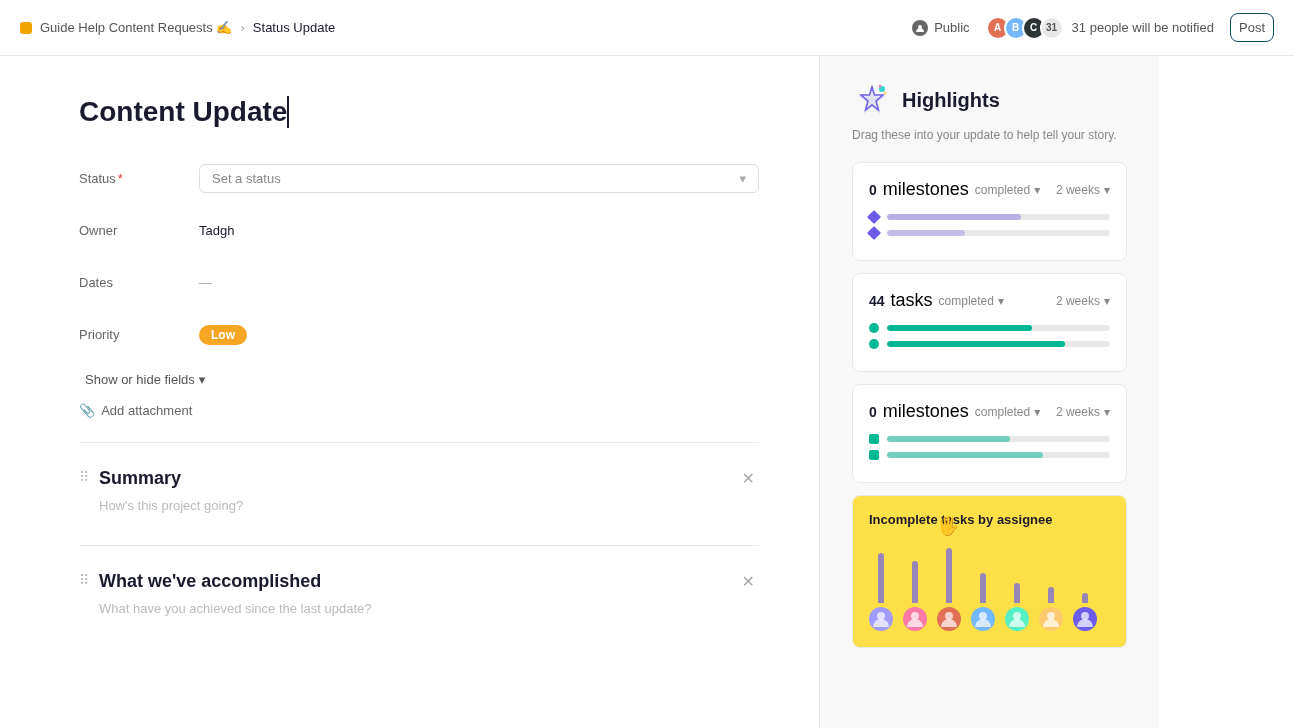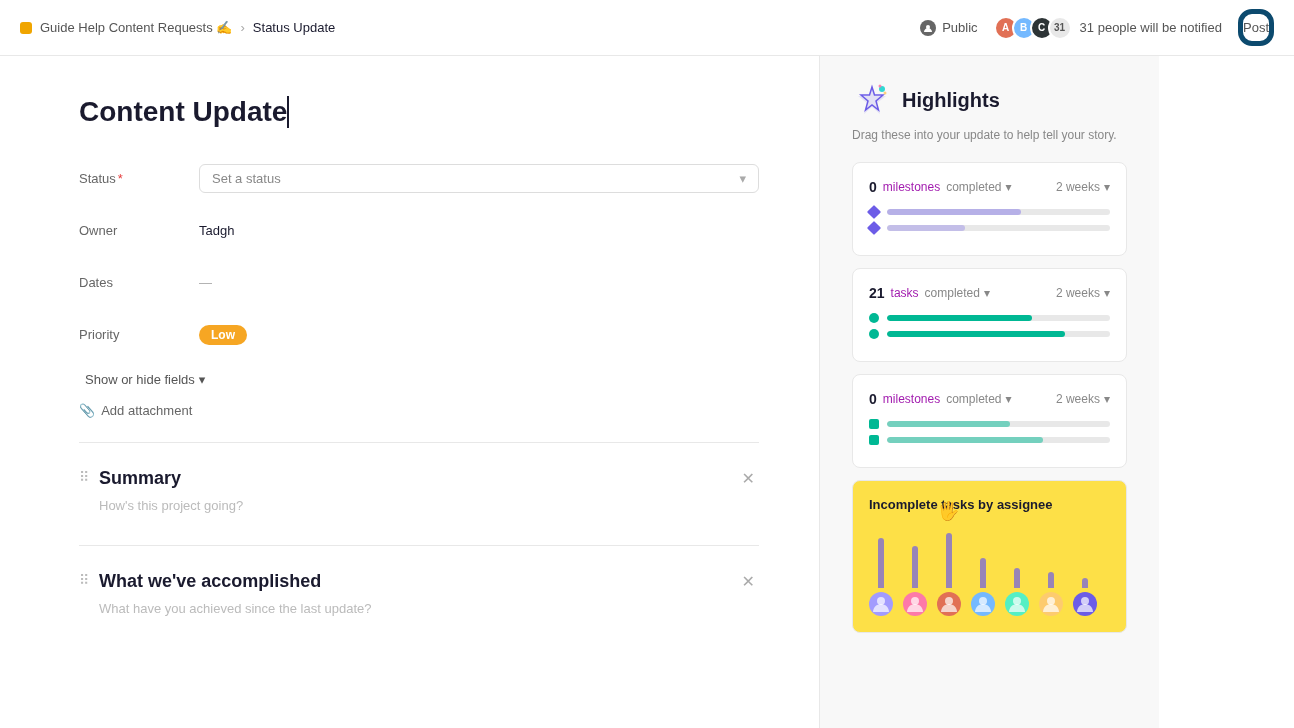--- a/index.html
+++ b/index.html
@@ -82,23 +82,23 @@
     }
     .avatar-sm:first-child { margin-left: 0; }
     .avatar-count {
       background: #e8e8e8;
       color: #555;
       font-size: 10px;
       font-weight: 600;
     }
     .post-btn {
       background: none;
-      border: 5px solid #0c4a6e;
-      border-radius: 14px;
-      padding: 6px 0;
+      border: 1px solid #0c4a6e;
+      border-radius: 8px;
+      padding: 6px 8px;
       font-size: 13px;
       color: #555;
       cursor: pointer;
     }
 
     
     .main-layout {
       display: flex;
       height: calc(100vh - 56px);
       margin-left: 19px;
@@ -294,22 +294,22 @@
       align-items: center;
       gap: 6px;
       font-size: 13px;
     }
     .card-count {
       font-weight: 700;
       color: #1a1a2e;
       font-size: 14px;
     }
     .card-label {
-      color: #a21caf;
-      font-size: 12px;
+      color: #000000;
+      font-size: 18px;
     }
     .card-status {
       display: flex;
       align-items: center;
       gap: 4px;
       color: #888;
       font-size: 12px;
       cursor: pointer;
     }
     .card-header-right {
@@ -552,21 +552,21 @@
         <div class="diamond-dot"></div>
         <div class="card-bar-track">
           <div class="card-bar-fill" style="width:35%; background:#6c5ce7; opacity:0.3;"></div>
         </div>
       </div>
     </div>
 
     <div class="highlight-card">
       <div class="card-header">
         <div class="card-header-left">
-          <span class="card-count">21</span>
+          <span class="card-count">44</span>
           <span class="card-label">tasks</span>
           <span class="card-status">
             completed <span>▾</span>
           </span>
         </div>
         <div class="card-header-right">
           2 weeks <span>▾</span>
         </div>
       </div>
       <div class="card-bar-row">

